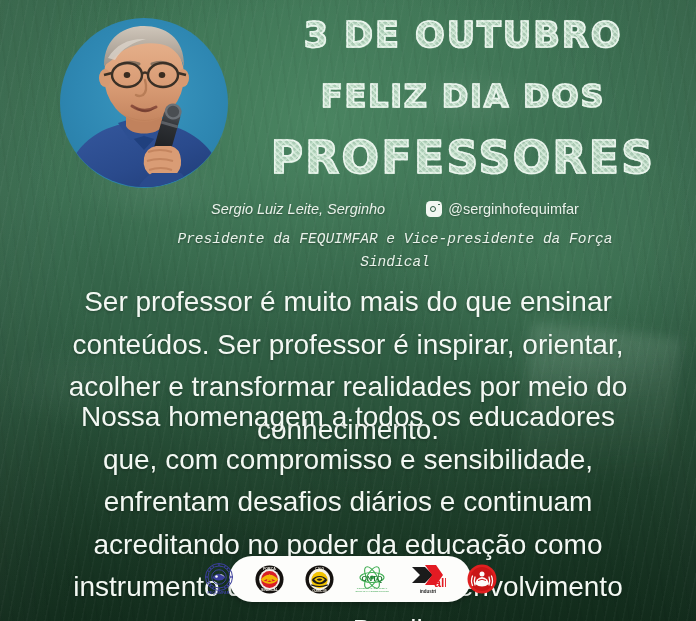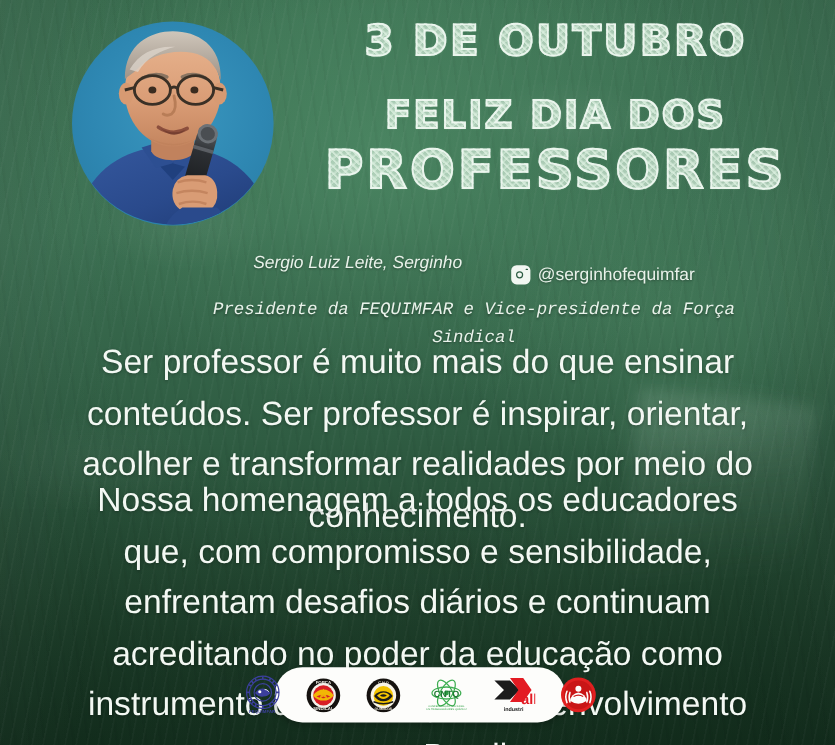--- a/index.html
+++ b/index.html
@@ -104,21 +104,21 @@
        0 0 2px rgba(225,245,230,0.55),
        0.6px 0.6px 0 rgba(180,215,190,0.35);
     background-image:
       repeating-linear-gradient(44deg, rgba(236,248,238,0.72) 0px, rgba(236,248,238,0.72) 1.1px, rgba(236,248,238,0) 2.3px, rgba(236,248,238,0) 4.2px),
       repeating-linear-gradient(-41deg, rgba(236,248,238,0.5) 0px, rgba(236,248,238,0.5) 1px, rgba(236,248,238,0) 2.4px, rgba(236,248,238,0) 5px);
     -webkit-background-clip: text;
     background-clip: text;
   }
   .hl-date { font-size: 35px; }
   .hl-1 { font-size: 32px; margin-top: 27px; }
-  .hl-2 { font-size: 44px; margin-top: 9px; }
+  .hl-2 { font-size: 44px; margin-top: 24px; }
 
   
   .attrib {
     position: absolute;
     left: 160px;
     top: 198px;
     width: 470px;
     color: #e9f2ea;
     font-style: italic;
     font-size: 14.5px;
@@ -133,21 +133,20 @@
     gap: 1px;
     white-space: nowrap;
   }
   .attrib-name { font-weight: 400; }
   .ig-wrap {
     display: inline-flex;
     align-items: center;
     gap: 6px;
     margin-left: 40px;
     font-style: normal;
-    margin-top: 20px;
   }
   .ig-icon {
     width: 16px; height: 16px;
     border-radius: 4.5px;
     background: #f2f7f2;
     position: relative;
     flex: 0 0 auto;
   }
   .ig-icon::before {
     content: "";

